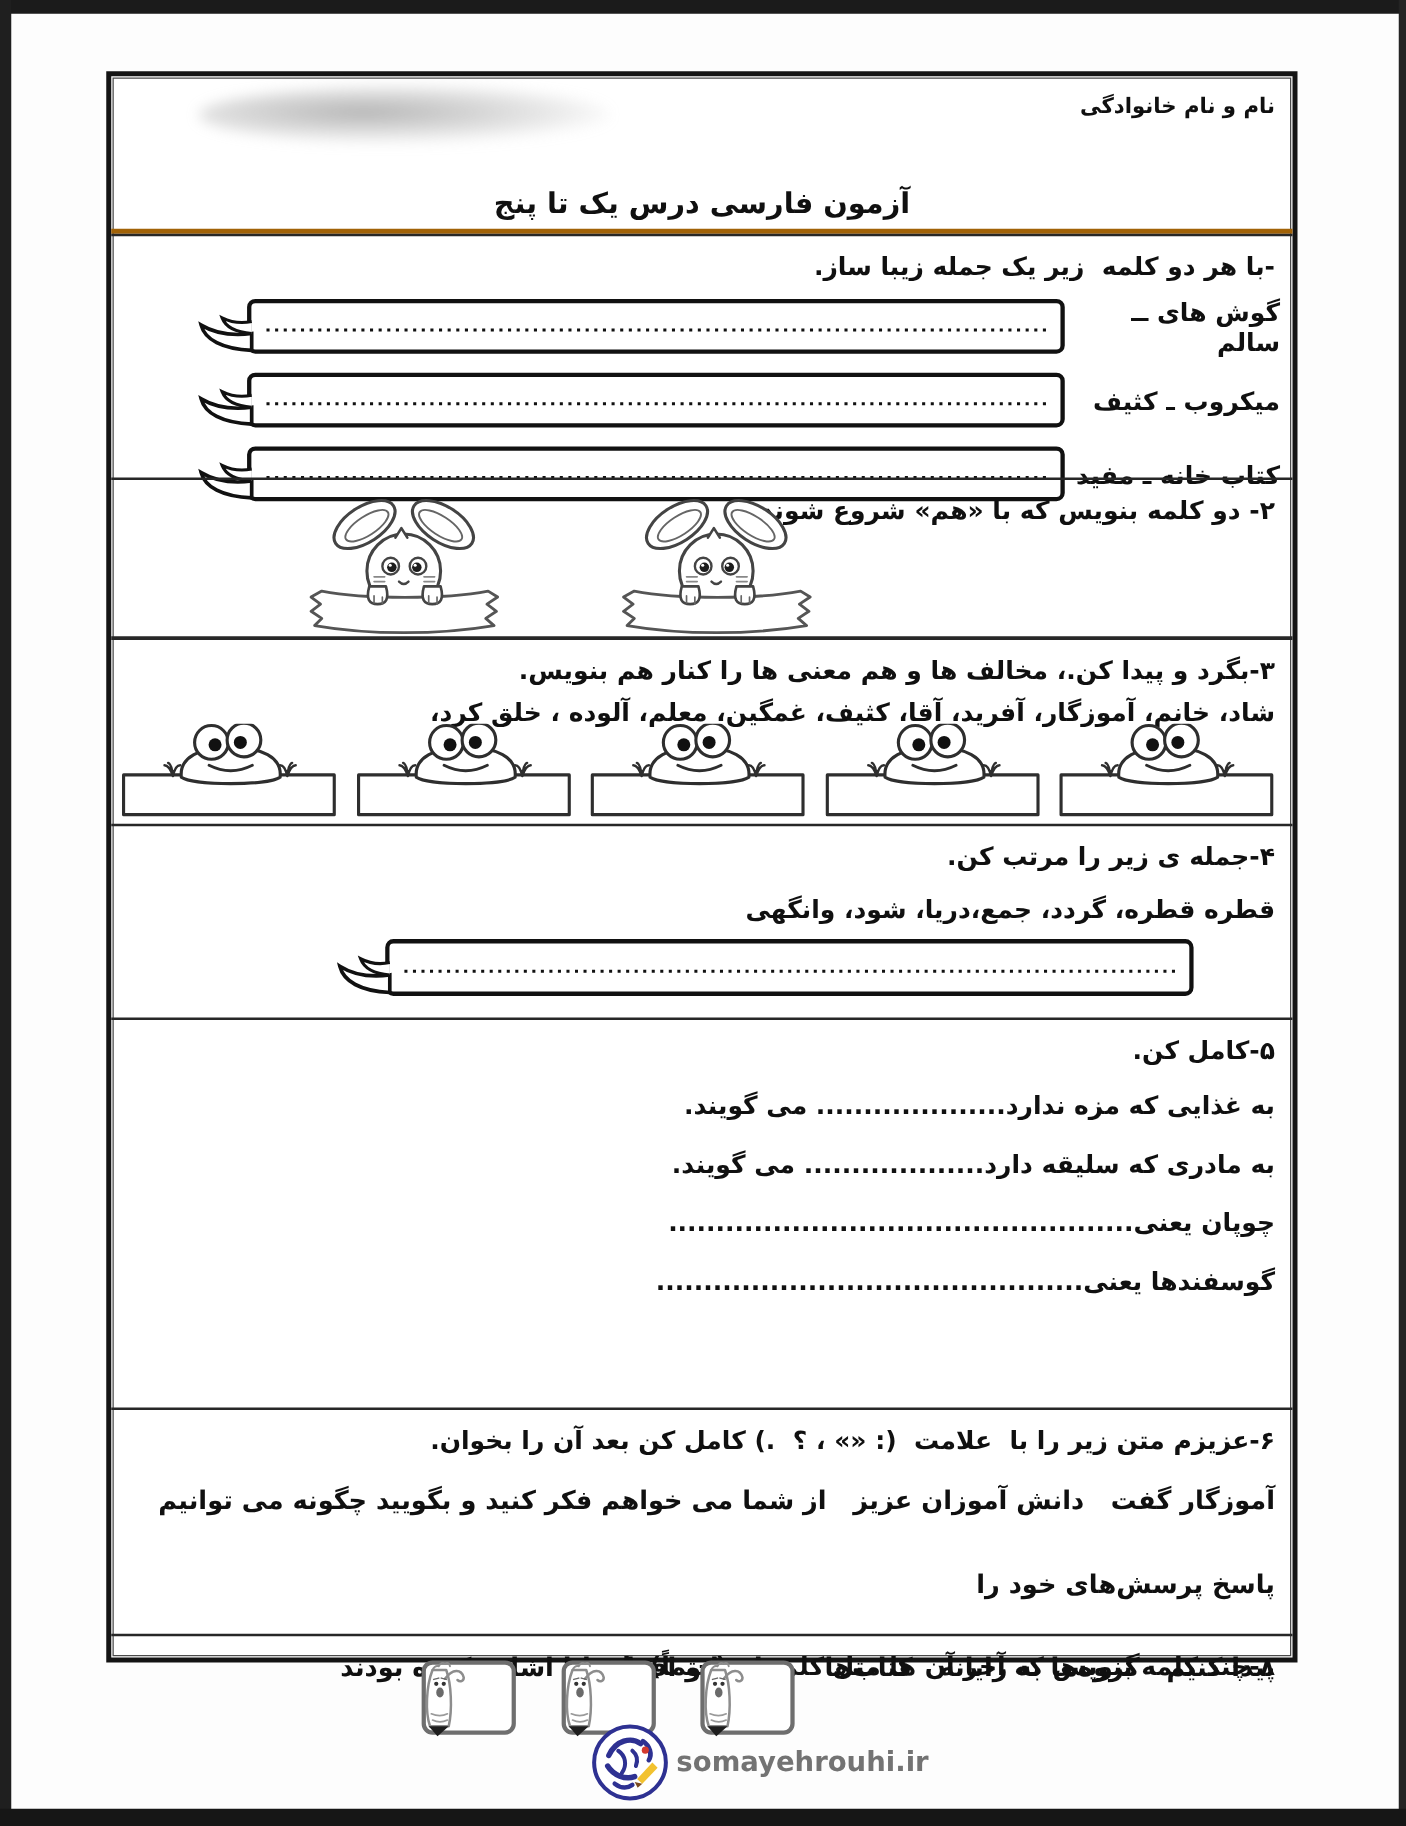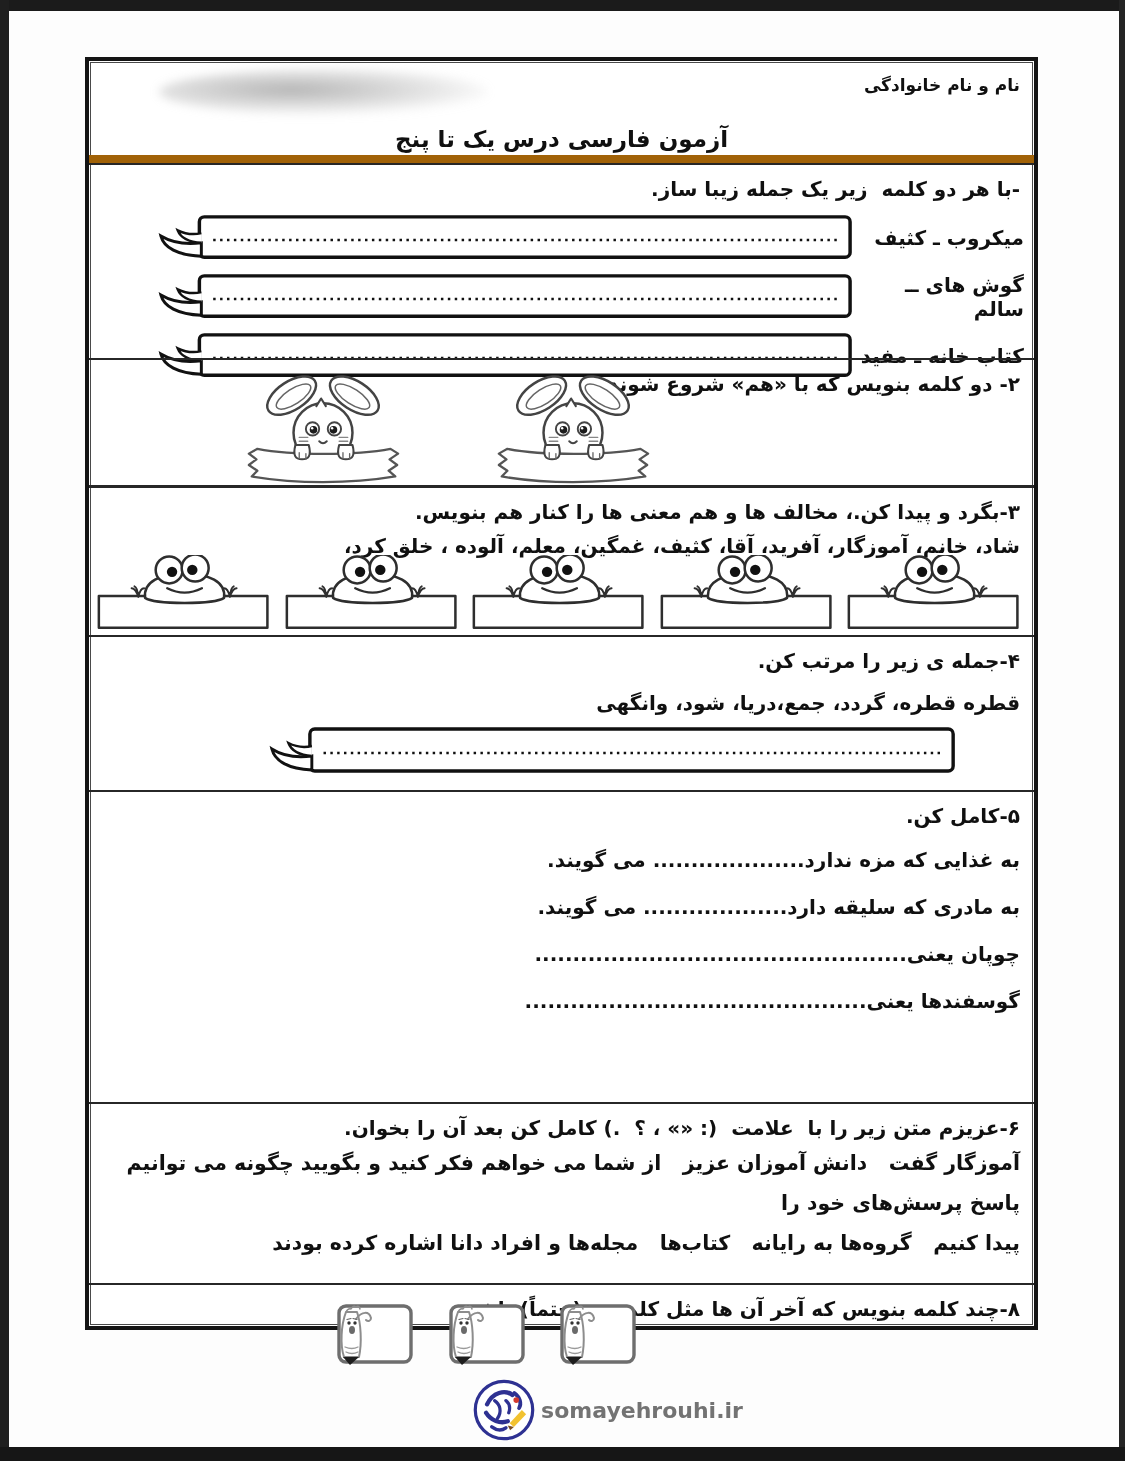--- a/index.html
+++ b/index.html
@@ -22,21 +22,21 @@
 
   .row-name  { height:58px; }
   .row-title { height:44px; border-top:none !important; }
   .row-s1 { height:195px; }
   .row-s2 { height:127px; }
   .row-s3 { height:150px; border-top-width:3px !important; }
   .row-s4 { height:155px; }
   .row-s5 { height:312px; }
   .row-s6 { height:181px; }
   .row-s8 { height:106px; }
-  .row-title { border-bottom:8px solid #a16207; }
+  .row-title { border-bottom:4px solid #a16207;margin-top:24px; }
 
   .smudge { position:absolute; left:70px; top:8px; width:330px; height:46px;
             background:radial-gradient(ellipse at 40% 45%, rgba(120,120,120,.55), rgba(170,170,170,.25) 55%, rgba(255,255,255,0) 75%);
             filter:blur(5px); border-radius:50%; }
 
   .t  { white-space:pre-wrap; font-weight:bold; }
   .name-label { position:absolute; right:14px; top:14px; font-size:17px; font-weight:bold; }
   .test-title { position:absolute; left:0; right:0; top:7px; text-align:center; font-size:23px; font-weight:bold; }
 
   .prompt { padding:9px 14px 0 14px; font-size:20px; line-height:30px; }
@@ -57,21 +57,21 @@
   .frog { width:183px; height:78px; }
 
   
   .s4-banner { position:absolute; right:75px; top:88px; width:692px; height:52px; }
 
   
   .s5-line { padding:0 14px; font-size:20px; line-height:47px; font-weight:bold; white-space:pre-wrap; }
   .row-s5 .prompt { padding-bottom:6px; }
 
   
-  .s6-line { padding:0 14px; font-size:20.5px; line-height:40px; font-weight:bold; white-space:pre-wrap; }
+  .s6-line { padding:0 14px; font-size:20.5px; line-height:67px; font-weight:bold; white-space:pre-wrap; }
 
   
   .s8-box { position:absolute; top:18px; width:92px; height:64px; }
   .s8-b1 { right:620px; } .s8-b2 { right:508px; } .s8-b3 { right:397px; }
 
   
   .footer { position:absolute; left:0; top:1378px; width:1125px; display:flex;
             justify-content:center; align-items:center; gap:5px; transform:translateX(45px); }
   .logo { width:64px; height:64px; }
   .site { font-size:22px; color:#737373; font-weight:bold; direction:ltr; }
@@ -166,27 +166,27 @@
       <div class="name-label t">نام و نام خانوادگی</div>
     </div>
 
     <div class="row row-title">
       <div class="test-title t">آزمون فارسی درس یک تا پنج</div>
     </div>
 
     <div class="row row-s1">
       <div class="prompt t">-با هر دو کلمه  زیر یک جمله زیبا ساز.</div>
       <div class="s1-item">
-        <div class="s1-label t">میکروب ـ کثیف</div>
+        <div class="s1-label t">گوش های ــ سالم</div>
         <svg class="s1-banner" viewBox="0 0 710 52" preserveAspectRatio="none">
             <use href="#banner"></use>
           </svg>
       </div>
       <div class="s1-item">
-        <div class="s1-label t">گوش های ــ سالم</div>
+        <div class="s1-label t">میکروب ـ کثیف</div>
         <svg class="s1-banner" viewBox="0 0 710 52" preserveAspectRatio="none">
             <use href="#banner"></use>
           </svg>
       </div>
       <div class="s1-item">
         <div class="s1-label t">کتاب خانه ـ مفید</div>
         <svg class="s1-banner" viewBox="0 0 710 52" preserveAspectRatio="none">
             <use href="#banner"></use>
           </svg>
       </div>

